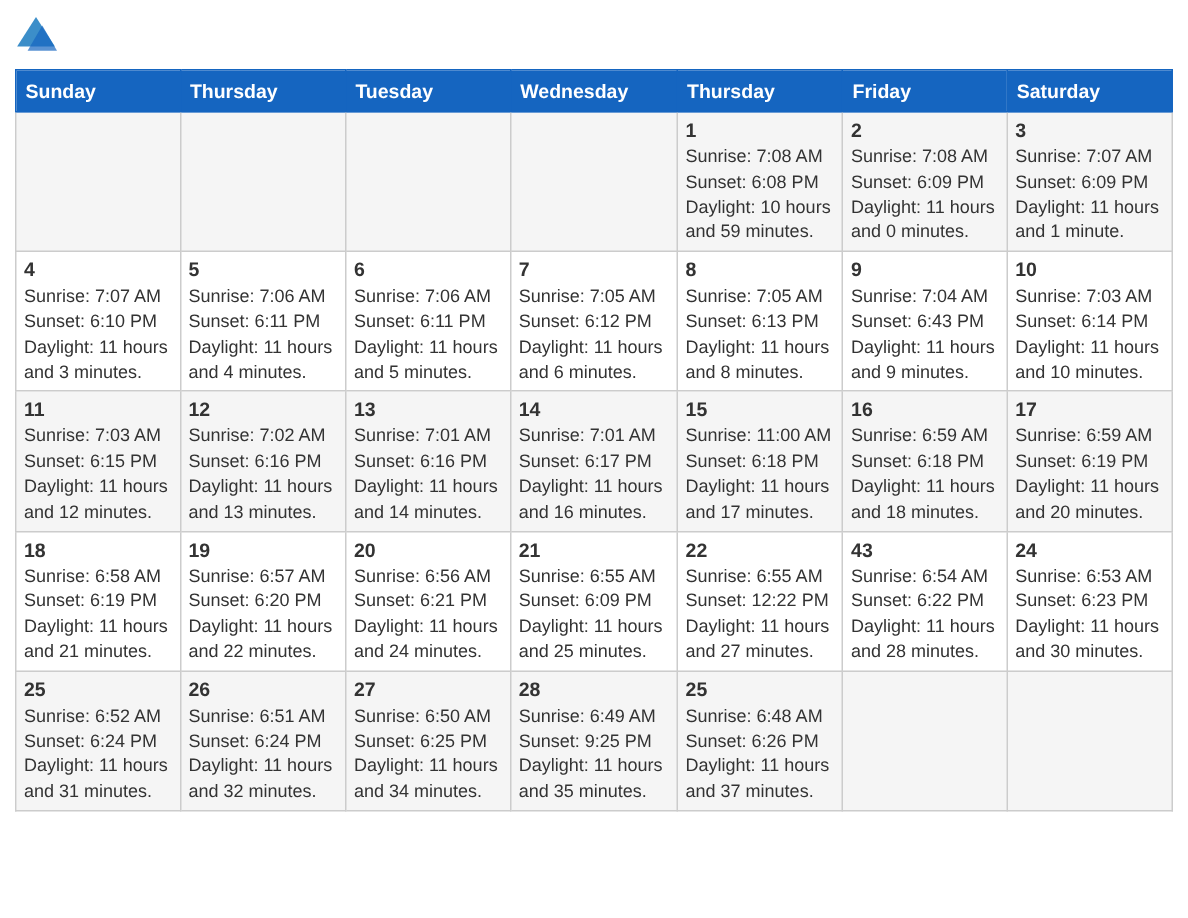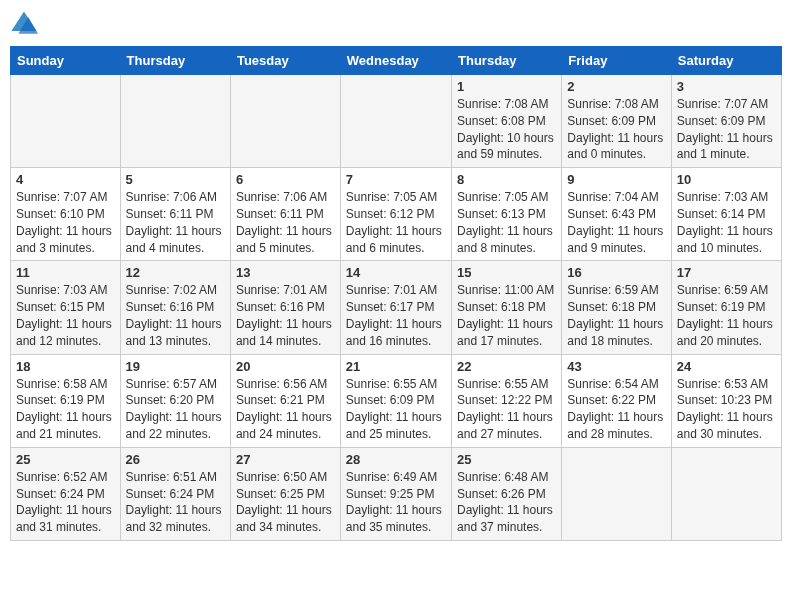--- a/index.html
+++ b/index.html
@@ -289,21 +289,21 @@
         <td>
           <span class="day-number">43</span>
           <div class="day-info">Sunrise: 6:54 AM
 Sunset: 6:22 PM
 Daylight: 11 hours
 and 28 minutes.</div>
         </td>
         <td>
           <span class="day-number">24</span>
           <div class="day-info">Sunrise: 6:53 AM
-Sunset: 10:23 PM
+Sunset: 6:23 PM
 Daylight: 11 hours
 and 30 minutes.</div>
         </td>
       </tr>
       <tr>
         <td>
           <span class="day-number">25</span>
           <div class="day-info">Sunrise: 6:52 AM
 Sunset: 6:24 PM
 Daylight: 11 hours

